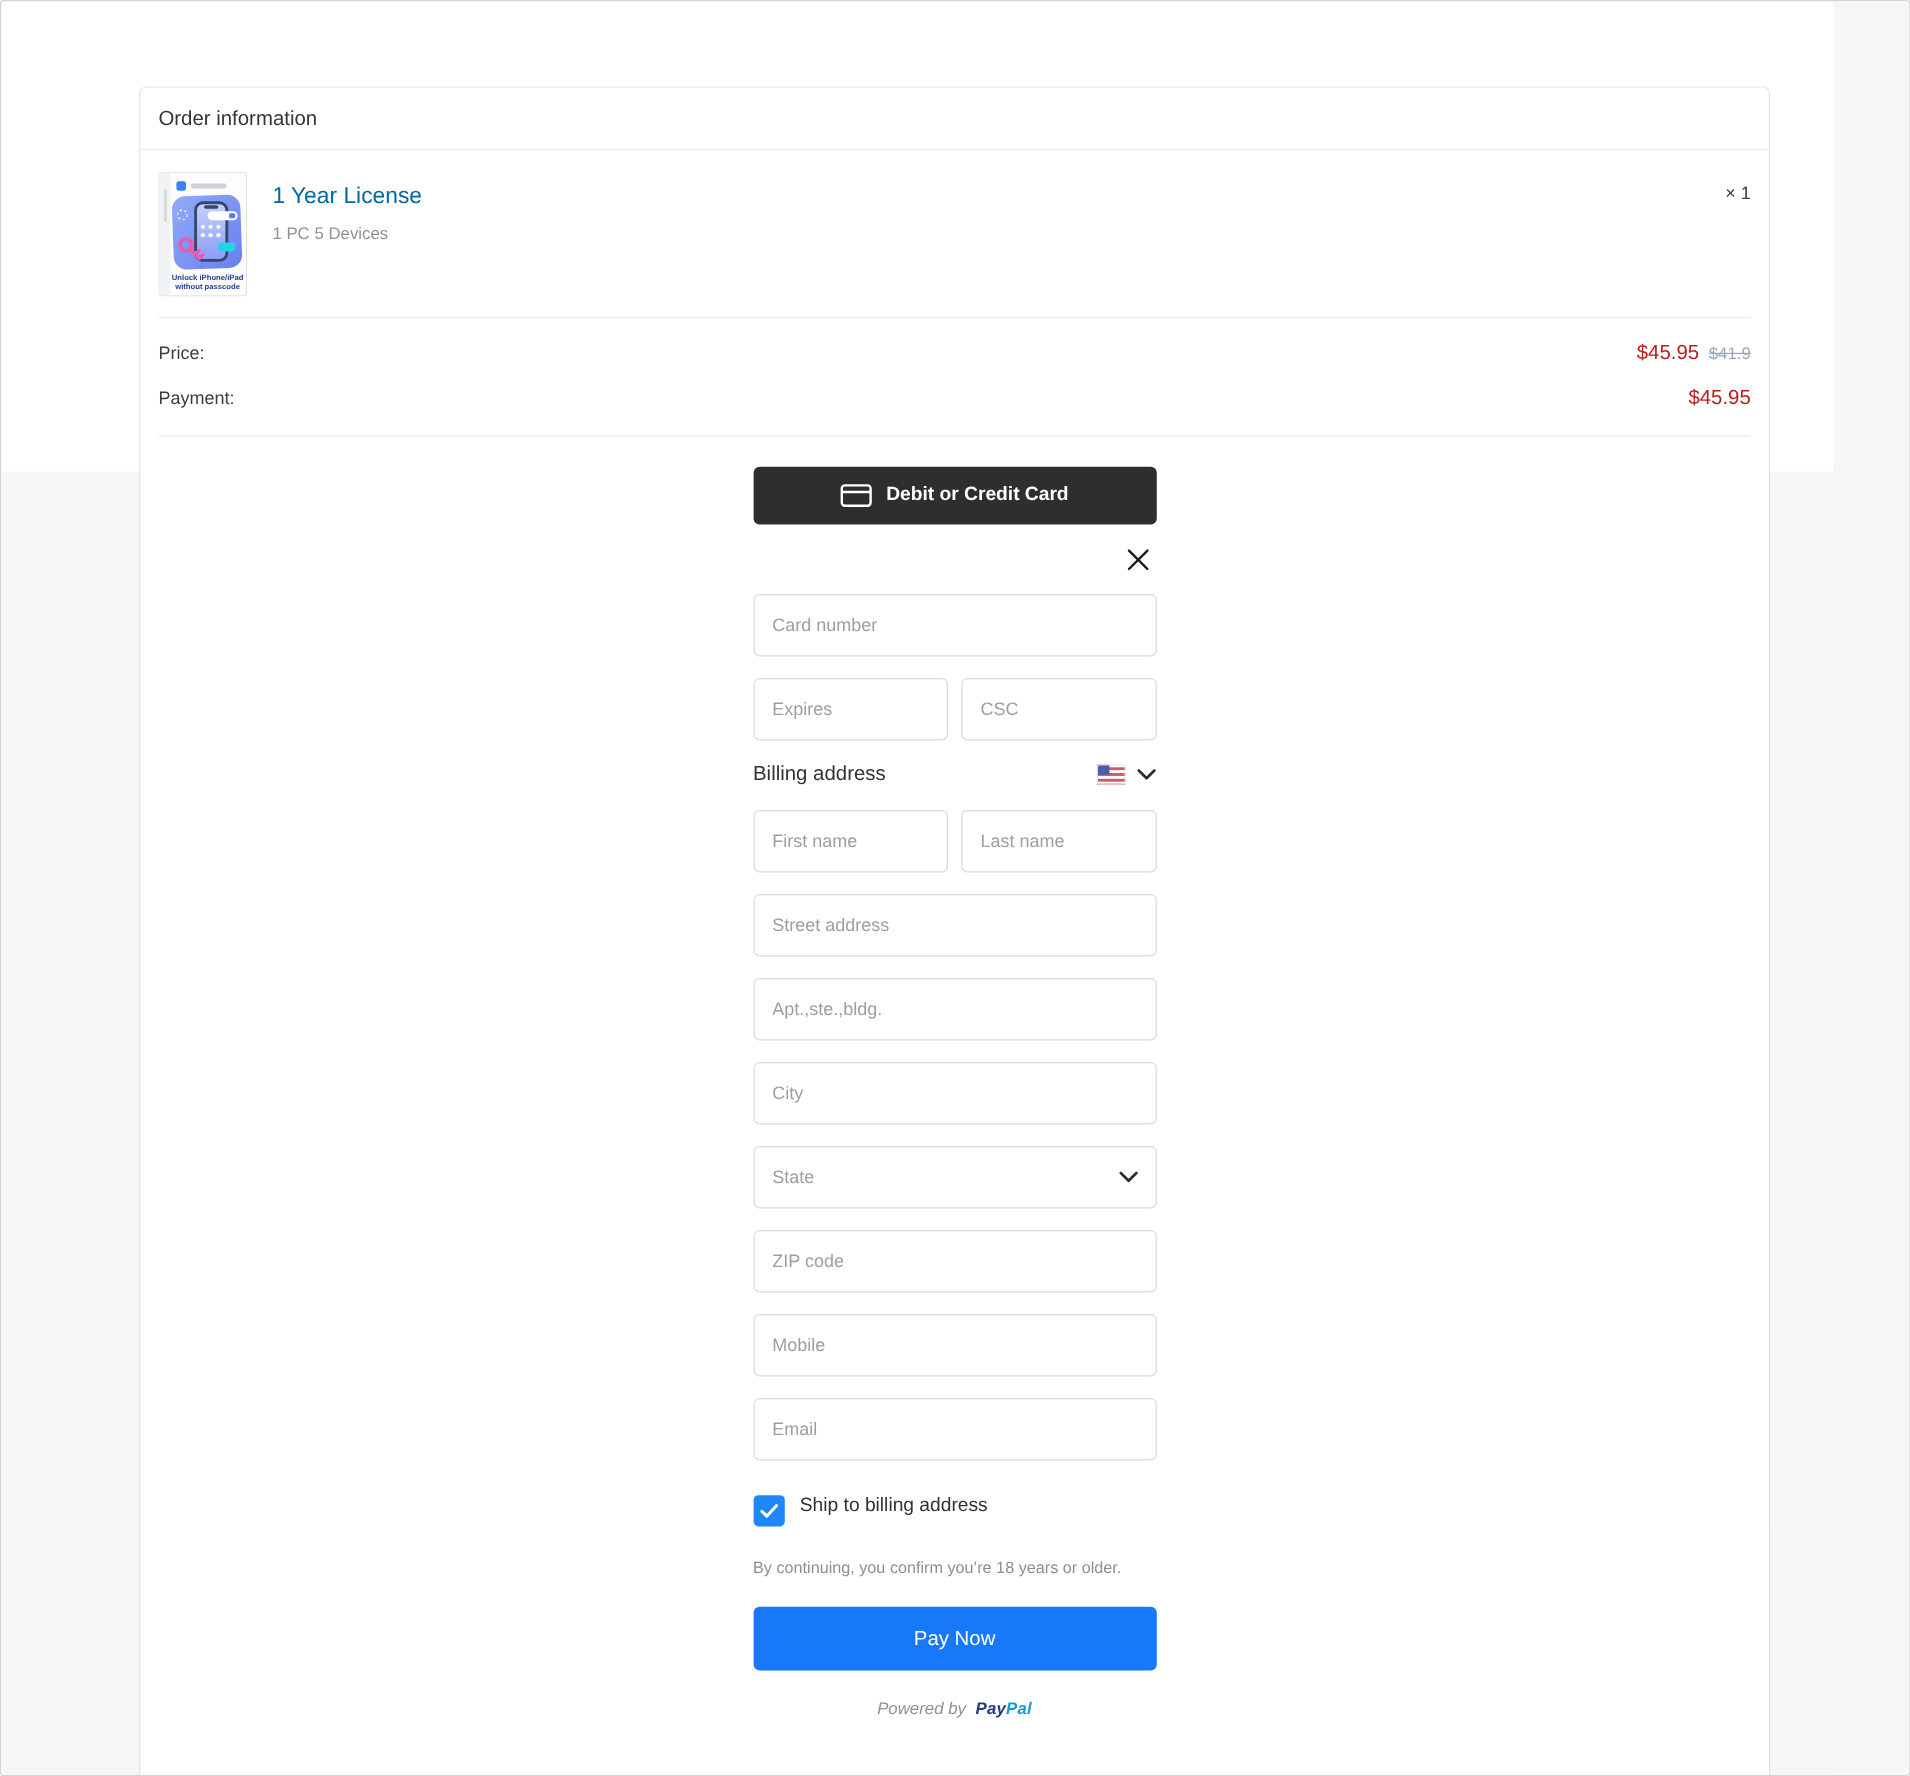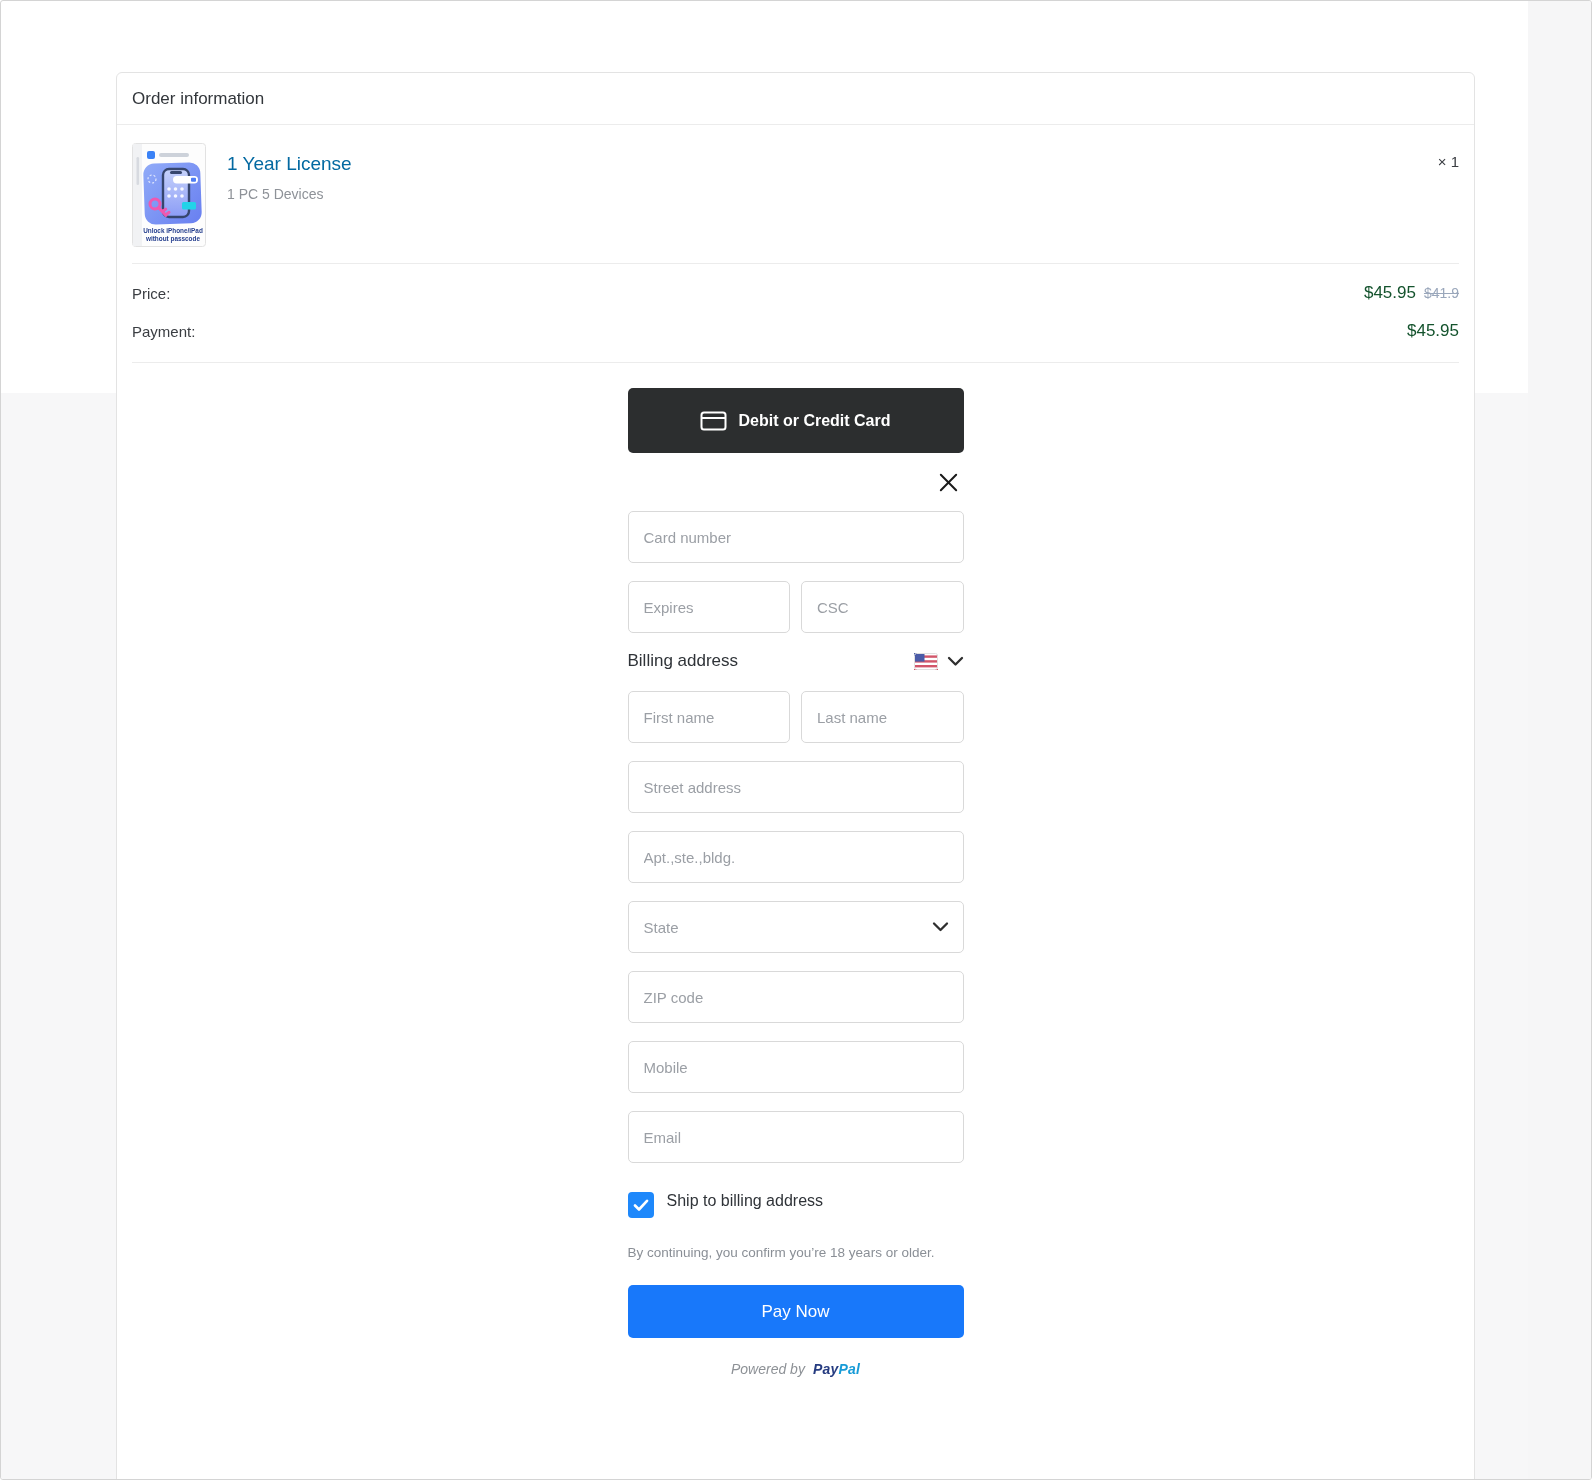--- a/index.html
+++ b/index.html
@@ -23,26 +23,26 @@
   .p-info{margin-left:21px;padding-top:10px;}
   .p-name{font-size:19px;color:#0369a1;font-weight:500;}
   .p-spec{margin-top:11px;font-size:14px;color:#8e9298;}
   .p-qty{margin-left:auto;font-size:15px;color:#3a3d42;padding-top:10px;}
 
   .divider{height:1px;background:#ececec;margin:0 15px;}
   .amounts{padding:10px 0 12px;}
   .amount-row{display:flex;justify-content:space-between;align-items:center;height:38px;padding:0 15px;}
   .amount-label{font-size:15px;color:#3a3d42;}
   .amount-vals{display:flex;align-items:baseline;gap:8px;}
-  .amount-current{font-size:17px;color:#14532d;}
+  .amount-current{font-size:17px;color:#b91c1c;}
   .amount-original{font-size:14px;color:#9aa7bb;text-decoration:line-through;}
 
   
   .form-col{width:336px;margin:25px auto 0;}
-  .method-btn{height:65px;background:#2c2e2f;border-radius:5px;display:flex;align-items:center;justify-content:center;gap:11px;color:#fff;font-size:16px;font-weight:600;cursor:pointer;}
+  .method-btn{height:48px;background:#2c2e2f;border-radius:5px;display:flex;align-items:center;justify-content:center;gap:11px;color:#fff;font-size:16px;font-weight:600;cursor:pointer;}
   .close-row{display:flex;justify-content:flex-end;margin:17px 3px 17px 0;}
   .close-btn{width:24px;height:24px;cursor:pointer;display:flex;align-items:center;justify-content:center;}
 
   .field{margin-bottom:18px;}
   .input{display:block;width:100%;height:52px;box-sizing:border-box;border:1px solid #d9d9d9;border-radius:5px;padding:0 15px;font-size:15px;color:#333;background:#fff;outline:none;}
   .input::placeholder{color:#9b9fa5;opacity:1;}
   .row2{display:flex;gap:11px;}
   .row2 .field{flex:1;margin-bottom:0;}
   .row-gap{margin-bottom:18px;}
   .select-wrap{position:relative;}
@@ -200,20 +200,23 @@
           <input class="input" type="text" placeholder="Last name" style="">
         </div>
       </div>
 
       <div class="field">
         <input class="input" type="text" placeholder="Street address" style="">
       </div>
       <div class="field">
         <input class="input" type="text" placeholder="Apt.,ste.,bldg." style="">
       </div>
+      <div class="field">
+        <input class="input" type="text" placeholder="City" style="">
+      </div>
 
       <div class="field select-wrap">
         <input class="input" type="text" readonly="" placeholder="State" style="">
         <span class="chev" style="display:flex;">
           <svg width="17" height="11" viewBox="0 0 17 11">
               <path d="M2 2 L8.5 8.5 L15 2" stroke="#2f2f2f" stroke-width="2.3" fill="none" stroke-linecap="round" stroke-linejoin="round"></path>
             </svg>
         </span>
       </div>
 

